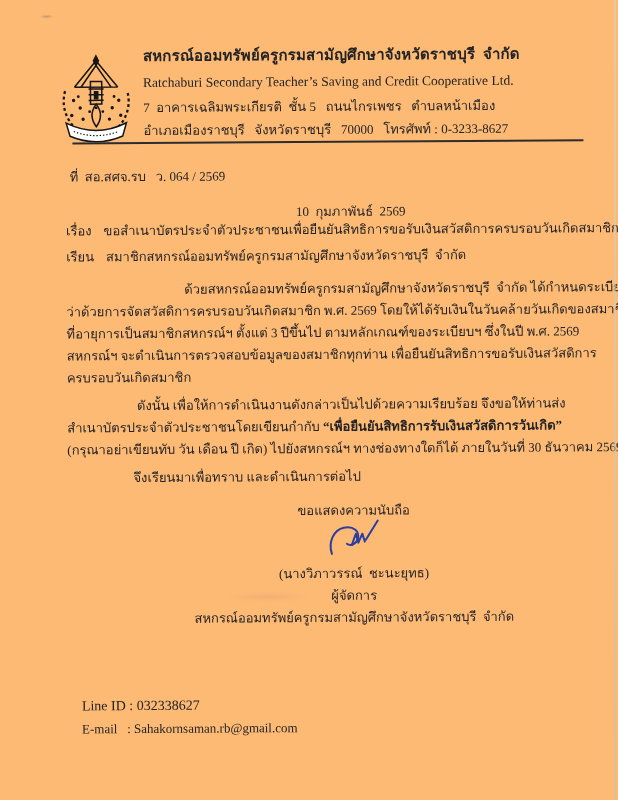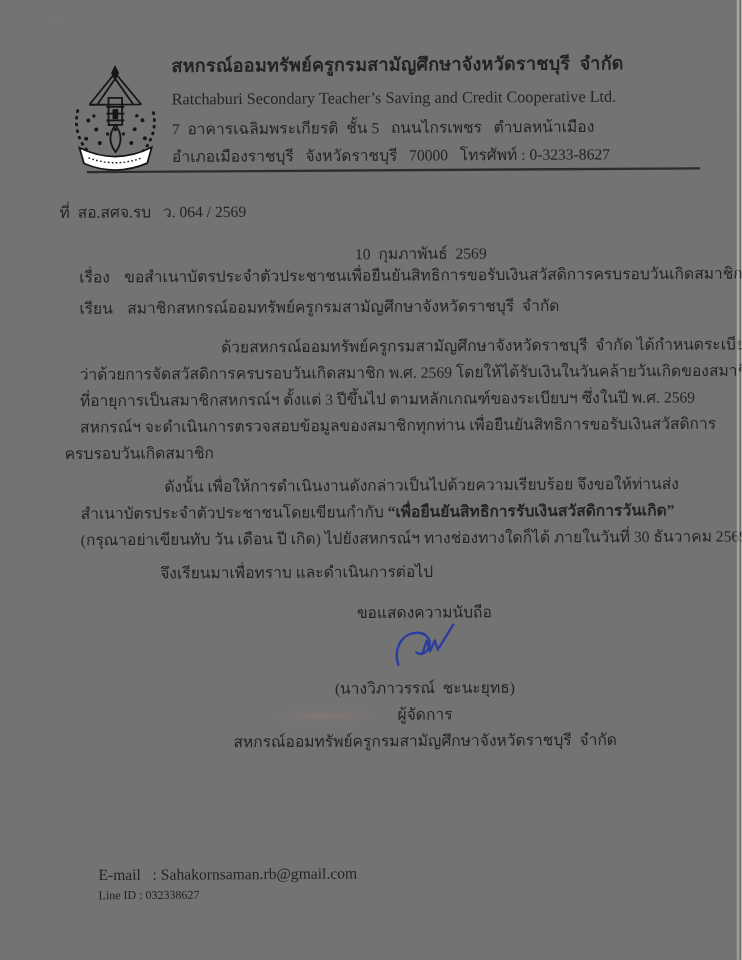--- a/index.html
+++ b/index.html
@@ -1,59 +1,59 @@
 <!DOCTYPE html>
 <html><head>
 <meta charset="utf-8">
 <style>
   html,body { margin:0; padding:0; background:#e9e9e7; }
   .page {
     position:relative; width:618px; height:800px; margin:0 auto;
-    background:#737373; overflow:hidden;
+    background:#fdba74; overflow:hidden;
     font-family:"Liberation Serif", serif; color:#232326;
   }
   .tilt { position:absolute; inset:0; transform:rotate(-0.35deg); transform-origin:309px 400px; }
   .line { position:absolute; white-space:pre; font-size:13px; line-height:17px; }
   .th-bold { font-weight:700; }
 
   
   .seal { position:absolute; left:56px; top:52px; width:84px; height:96px; }
   .org-th   { left:145px; top:47px;  font-size:15px; font-weight:700; letter-spacing:.2px; }
   .org-en   { left:145px; top:73px;  font-size:13.5px; }
   .addr1    { left:145px; top:98px;  font-size:13px; }
   .addr2    { left:145px; top:121px; font-size:13px; }
   .rule { position:absolute; left:74px; top:141px; width:511px; height:0; border-top:2px solid #2d2d2f; }
 
   
-  .ref    { left:51px;  top:167px; }
+  .ref    { left:71px;  top:167px; }
   .date   { left:297px; top:203px; }
   .subj   { left:67px;  top:221px; }
   .to     { left:67px;  top:247px; }
   .label-gap { display:inline-block; width:12px; }
   .p1l1 { left:185px; top:280px; }
   .p1l2 { left:67px;  top:302px; }
   .p1l3 { left:67px;  top:324px; }
   .p1l4 { left:67px;  top:346px; }
-  .p1l5 { left:54px;  top:368px;text-align:center; }
+  .p1l5 { left:67px;  top:368px;text-align:center; }
   .p2l1 { left:137px; top:396px; }
   .p2l2 { left:67px;  top:418px; }
   .p2l3 { left:67px;  top:440px; }
   .closingline { left:133px; top:468px; }
 
   
   .signoff { position:absolute; left:133px; top:502px; width:440px; height:140px; }
   .signoff .line { left:0; width:440px; text-align:center; }
   .salut { top:0; }
   .sig-svg { position:absolute; left:192px; top:16px; width:64px; height:46px; }
   .signame { top:63px; }
   .sigtitle { top:85px; }
   .sigorg { top:107px; }
 
   
-  .foot1 { left:80px; top:737px; font-size:10px; }
+  .foot1 { left:80px; top:696px; font-size:14px; }
   .foot2 { left:80px; top:719px; font-size:13px; }
 
   
   .edge-right { position:absolute; right:2px; top:0; bottom:0; width:2px;
     background:linear-gradient(#d6d4c6,#c2c0b1); opacity:.55; }
   .smudge { position:absolute; left:225px; top:592px; width:86px; height:9px;
     background:radial-gradient(ellipse at center, rgba(205,125,125,.22), rgba(205,125,125,0) 70%);
     filter:blur(1px); }
   .speck { position:absolute; left:42px; top:13px; width:14px; height:4px;
     background:radial-gradient(ellipse at center, rgba(120,120,120,.5), rgba(120,120,120,0) 70%); }

